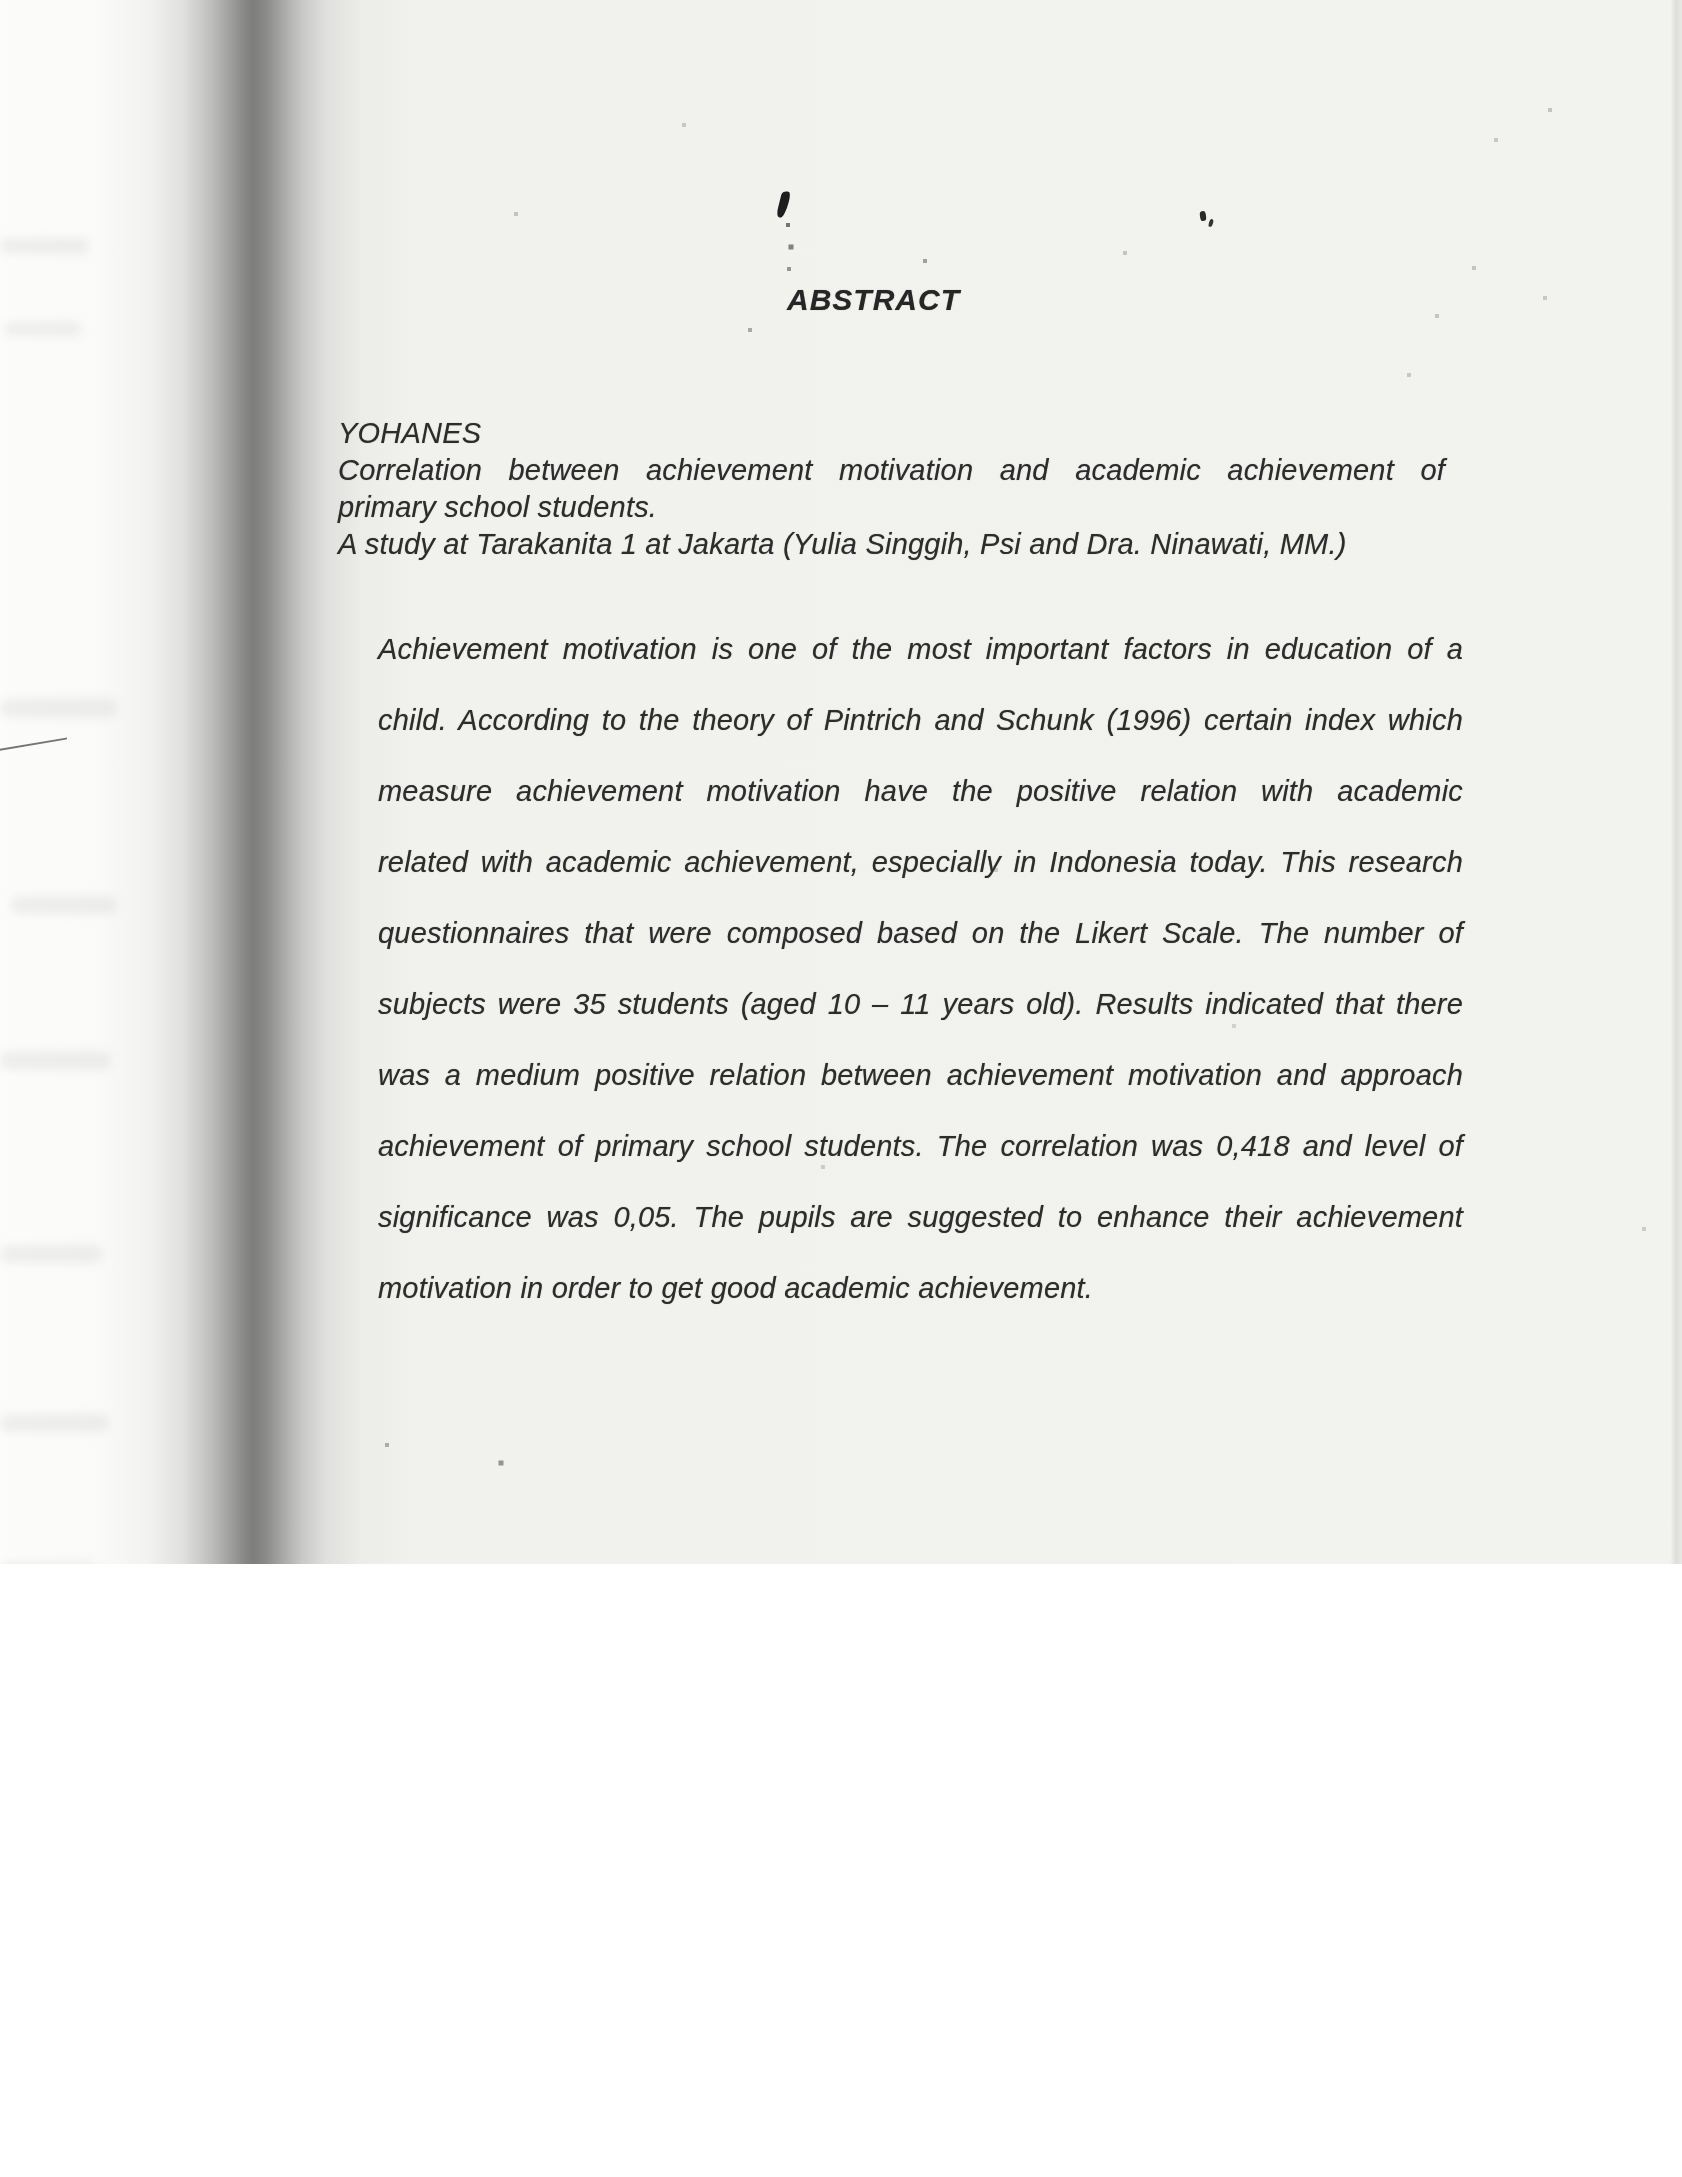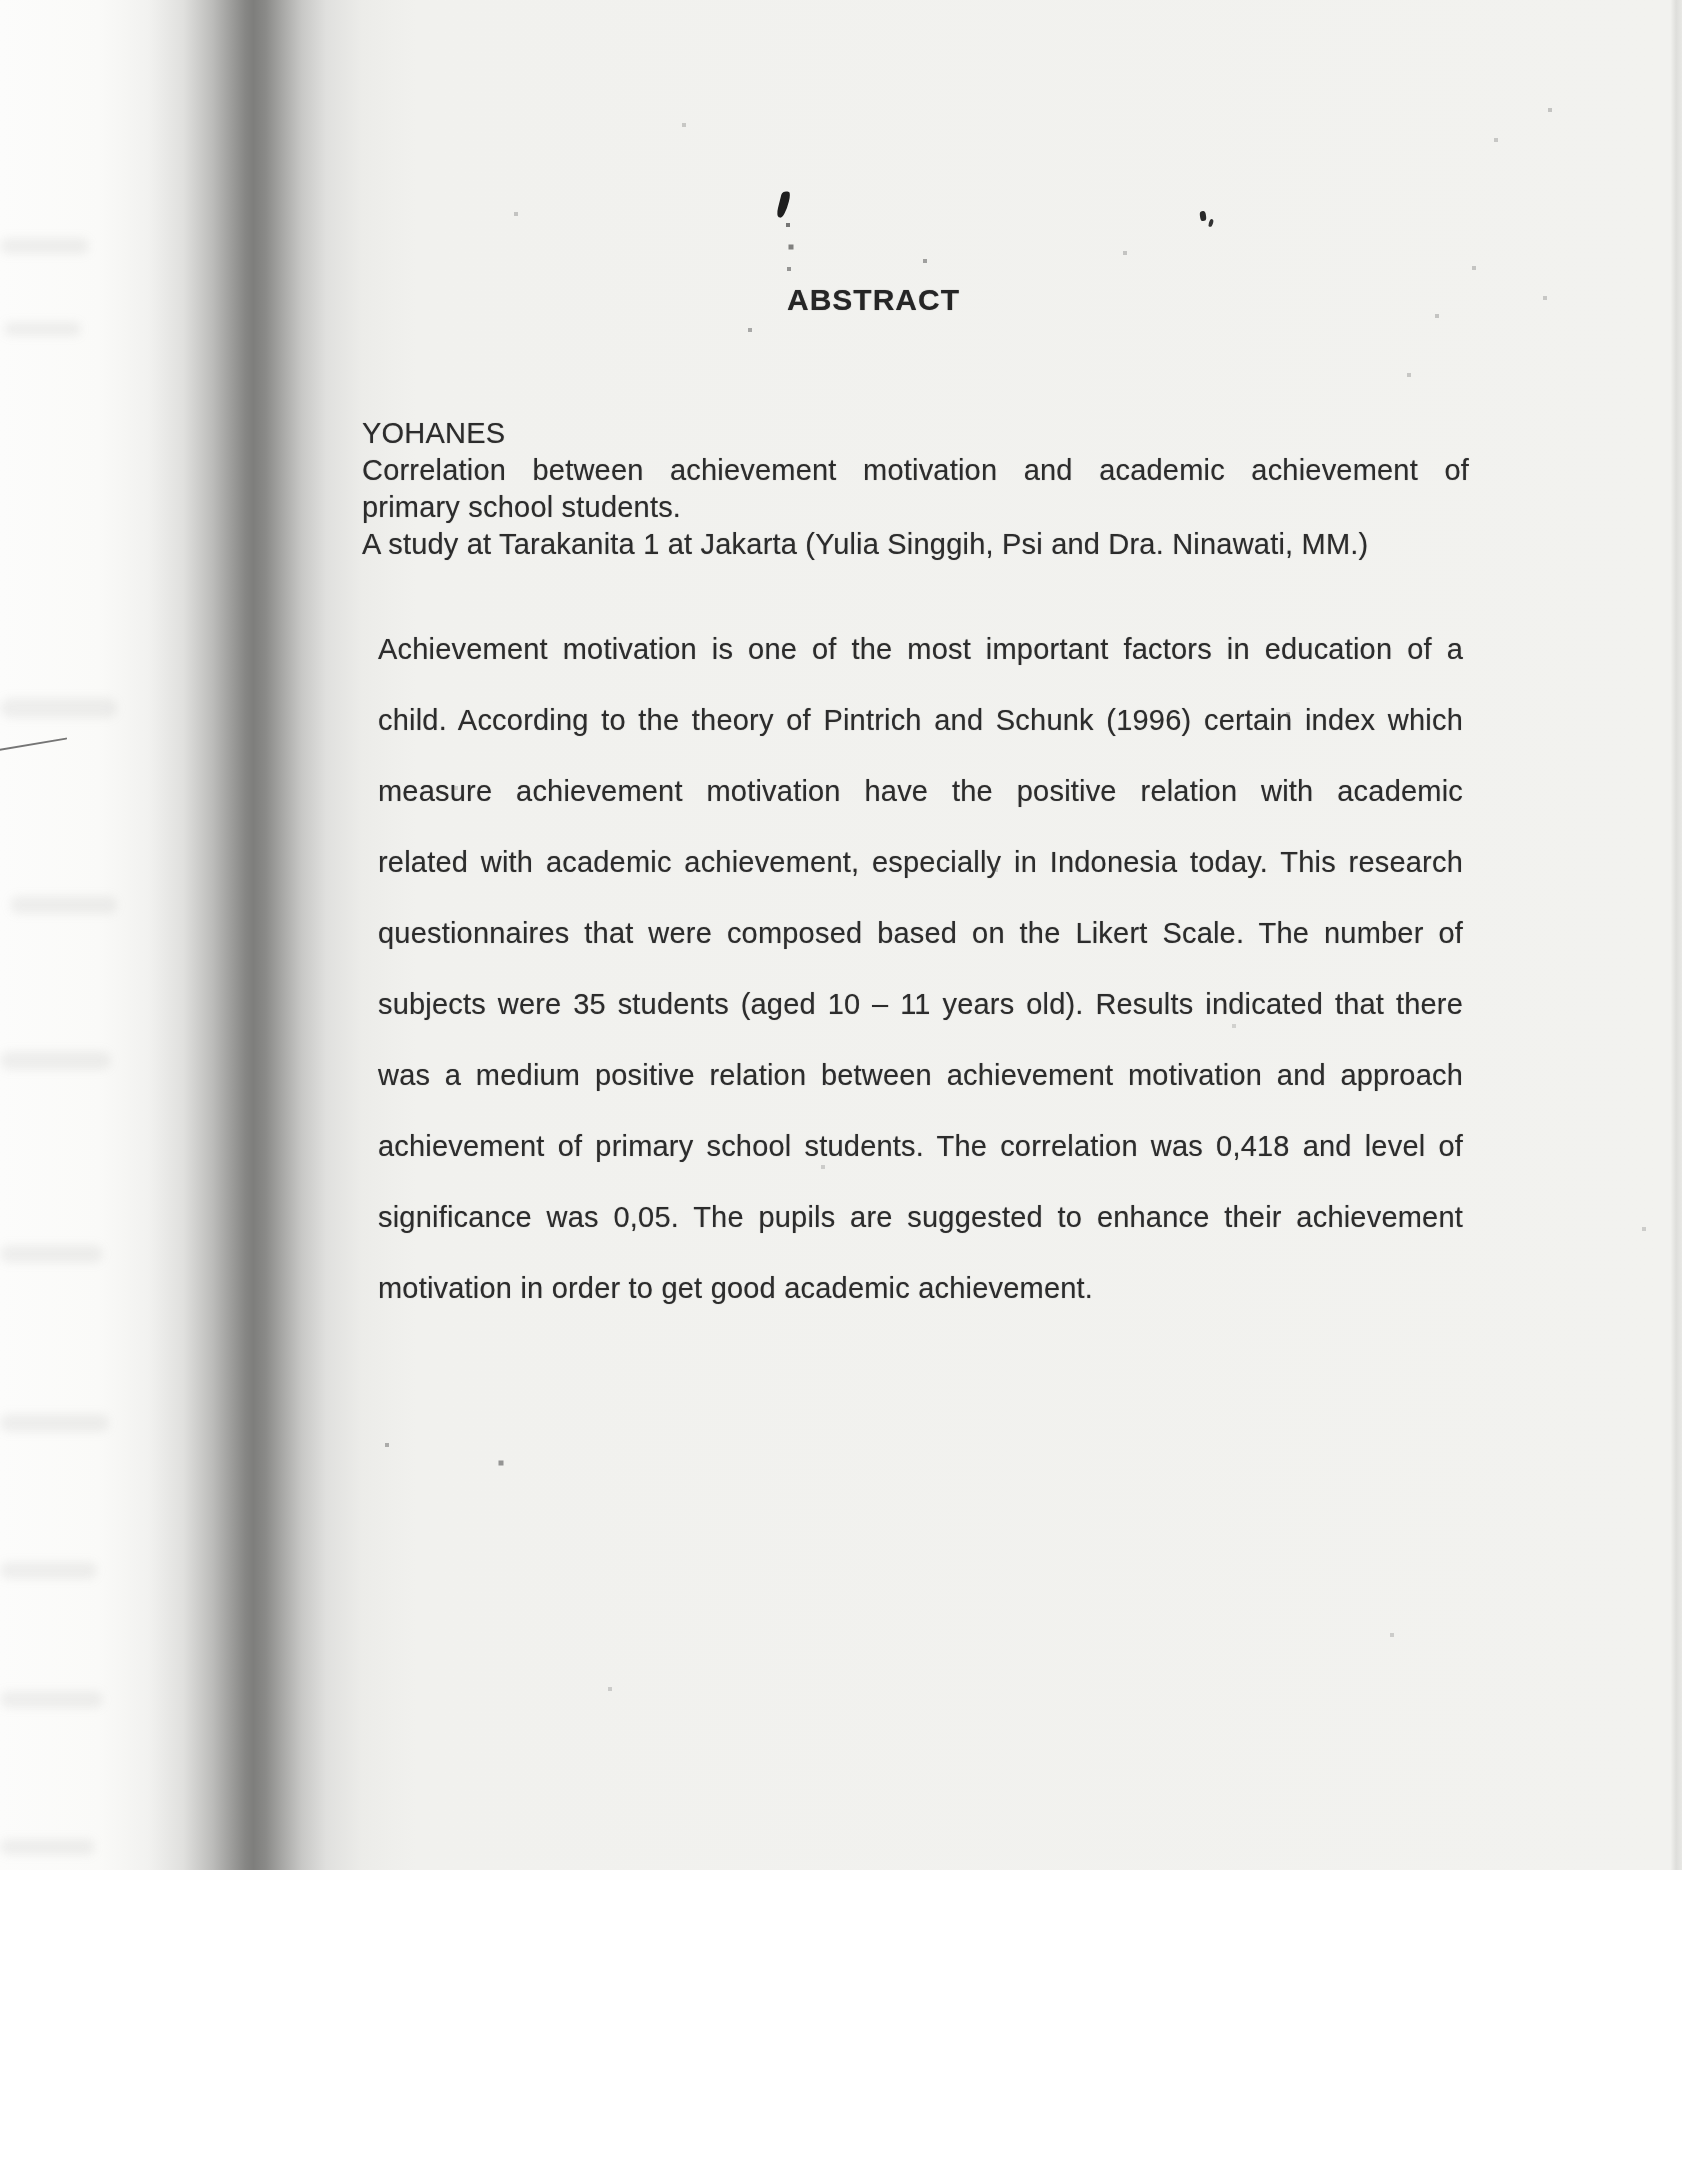--- a/index.html
+++ b/index.html
@@ -3,21 +3,21 @@
 <meta charset="utf-8">
 <style>
   html, body {
     margin: 0;
     padding: 0;
     background: #ffffff;
   }
   #page {
     position: relative;
     width: 1682px;
-    height: 1870px;
+    height: 1564px;
     overflow: hidden;
     font-family: "Liberation Sans", sans-serif;
     
     background: linear-gradient(90deg,
       #fcfcfb 0%,
       #fafaf8 5.9%,
       #f2f2f0 8.8%,
       #e0e0de 10.9%,
       #bcbcba 12.65%,
       #9c9c9a 13.8%,
@@ -25,41 +25,42 @@
       #7e7e7c 15.07%,
       #8a8a88 15.8%,
       #a8a8a6 16.8%,
       #c8c8c6 17.95%,
       #e0e0de 19.4%,
       #ecece9 21.5%,
       #f1f1ee 24.7%,
       #f2f2ef 99.3%,
       #dededb 99.65%,
       #e8e8e5 100%);
+    font-style: italic;
   }
   .txt {
     color: #2c2c2c;
     text-shadow: 0 0 1px rgba(44,44,44,0.45);
     letter-spacing: 0.2px;
   }
   .abstract-title {
     position: absolute;
     left: 787px;
     top: 285px;
     margin: 0;
     font-size: 30px;
     font-weight: 700;
     line-height: 1;
     letter-spacing: 1px;
     color: #262626;
     text-shadow: 0 0 1px rgba(38,38,38,0.5);
   }
   .header-block {
     position: absolute;
-    left: 362px;
+    left: 338px;
     top: 415px;
     width: 1107px;
     font-size: 29px;
   }
   .header-line {
     height: 37px;
     line-height: 37px;
     white-space: nowrap;
   }
   .header-line.justify {

